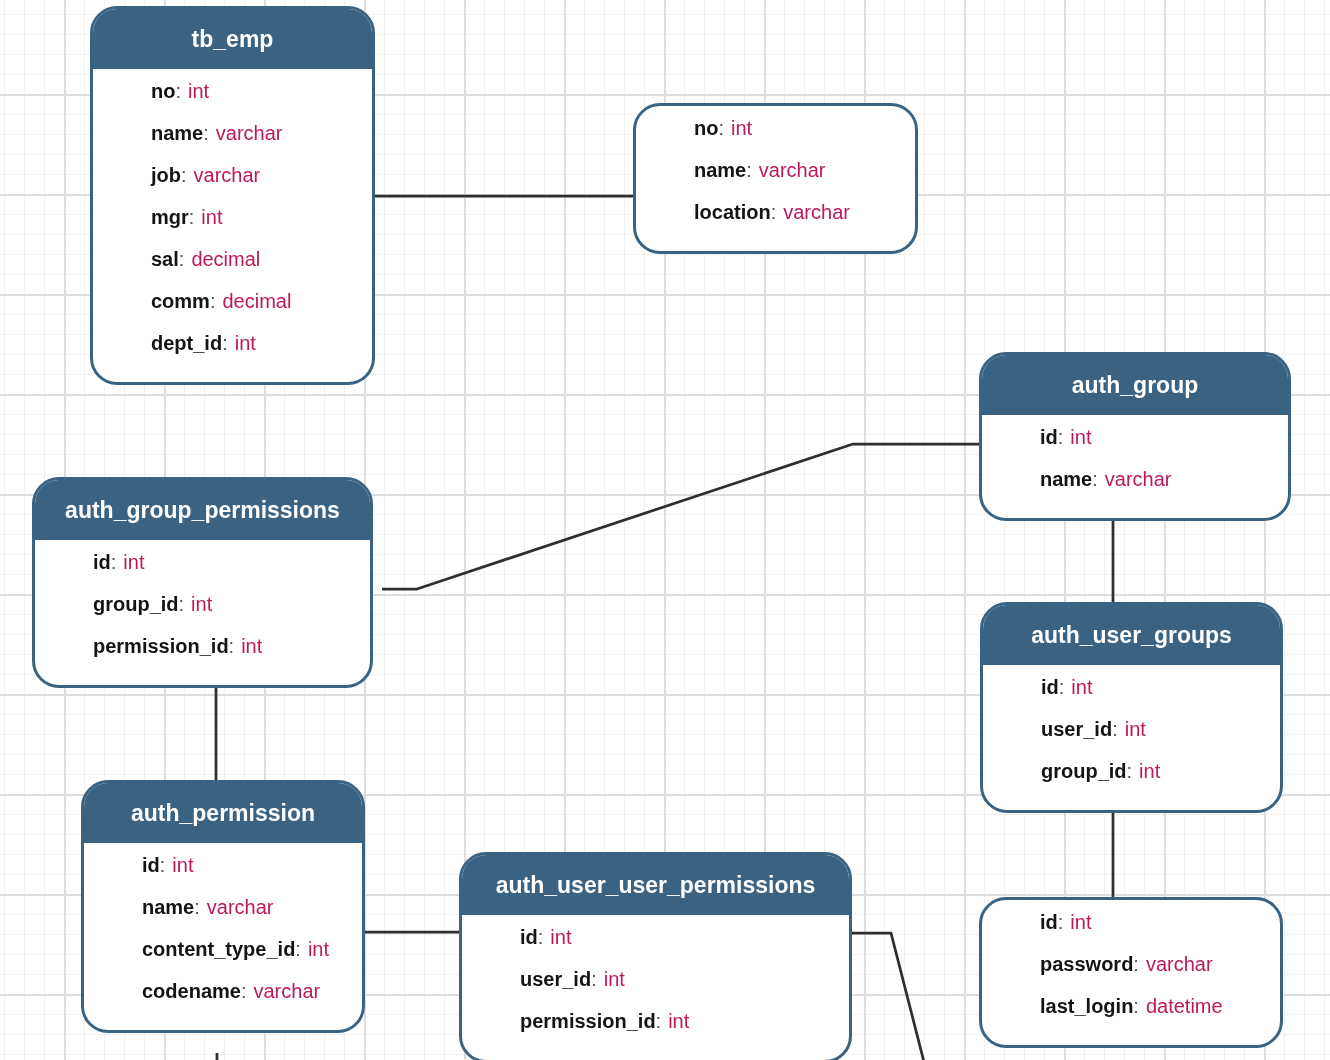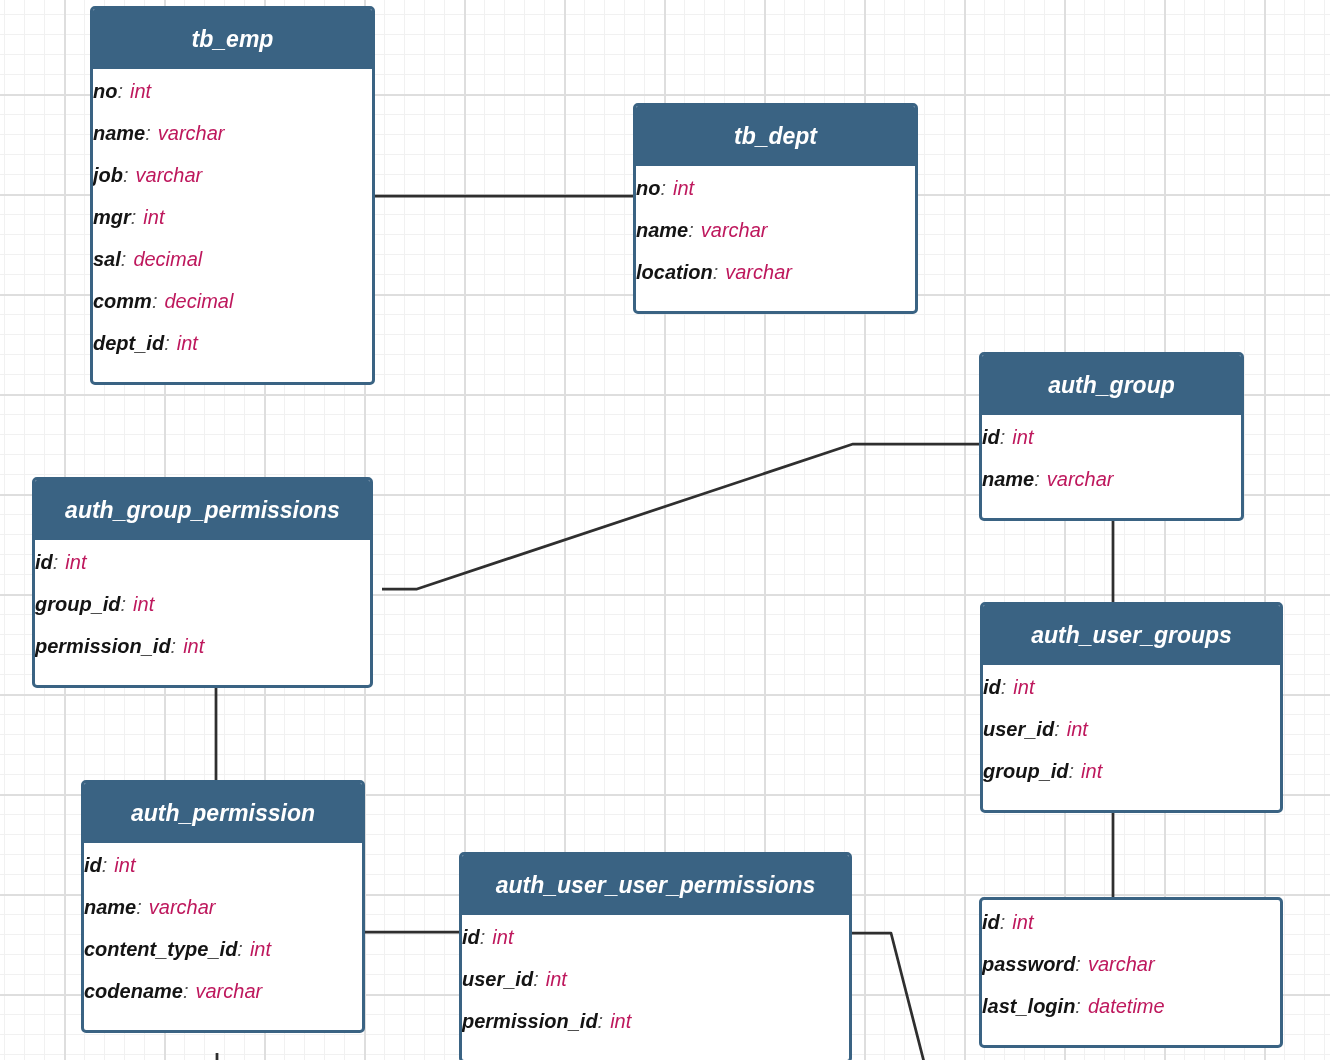--- a/index.html
+++ b/index.html
@@ -32,63 +32,63 @@
     stroke-linejoin: round;
     stroke-linecap: butt;
   }
 
   .tbl {
     position: absolute;
     z-index: 2;
     box-sizing: border-box;
     background: #ffffff;
     border: 3px solid #3a6383;
-    border-radius: 5px;
+    border-radius: 27px;
     overflow: hidden;
     cursor: default;
-    font-style: italic;
   }
   .tbl-header {
     height: 60px;
     line-height: 60px;
     background: #3a6383;
     color: #ffffff;
     font-size: 23px;
     font-weight: bold;
     text-align: center;
     white-space: nowrap;
   }
   .tbl-body {
     padding: 1px 0 18px 0;
   }
   .row {
     height: 42px;
     display: flex;
     align-items: center;
+    padding-left: 58px;
     font-size: 20px;
     white-space: nowrap;
   }
   .fname {
     color: #141414;
     font-weight: bold;
   }
   .fname::after {
     content: ":";
     font-weight: normal;
     color: #555555;
   }
   .ftype {
     color: #be185d;
     margin-left: 7px;
   }
 
   
   #t-tb_emp                      { left: 90px;  top: 6px;   width: 285px; }
   #t-tb_dept                     { left: 633px; top: 103px; width: 285px; }
-  #t-auth_group                  { left: 979px; top: 352px; width: 265px; }
+  #t-auth_group                  { left: 979px; top: 352px; width: 312px; }
   #t-auth_group_permissions      { left: 32px;  top: 477px; width: 341px; }
   #t-auth_user_groups            { left: 980px; top: 602px; width: 303px; }
   #t-auth_permission             { left: 81px;  top: 780px; width: 284px; }
   #t-auth_user_user_permissions  { left: 459px; top: 838px; width: 393px; margin-top: 14px; }
   #t-auth_user                   { left: 979px; top: 897px; width: 304px; }
 </style>
 </head>
 <body>
 
 <div id="canvas">
@@ -132,21 +132,20 @@
           <span class="ftype">decimal</span>
         </div>
       <div class="row">
           <span class="fname">dept_id</span>
           <span class="ftype">int</span>
         </div>
     </div>
   </div>
 
   <div class="tbl" id="t-tb_dept">
-    <div class="tbl-header">tb_dept</div>
     <div class="tbl-body">
       <div class="row">
           <span class="fname">no</span>
           <span class="ftype">int</span>
         </div>
       <div class="row">
           <span class="fname">name</span>
           <span class="ftype">varchar</span>
         </div>
       <div class="row">

